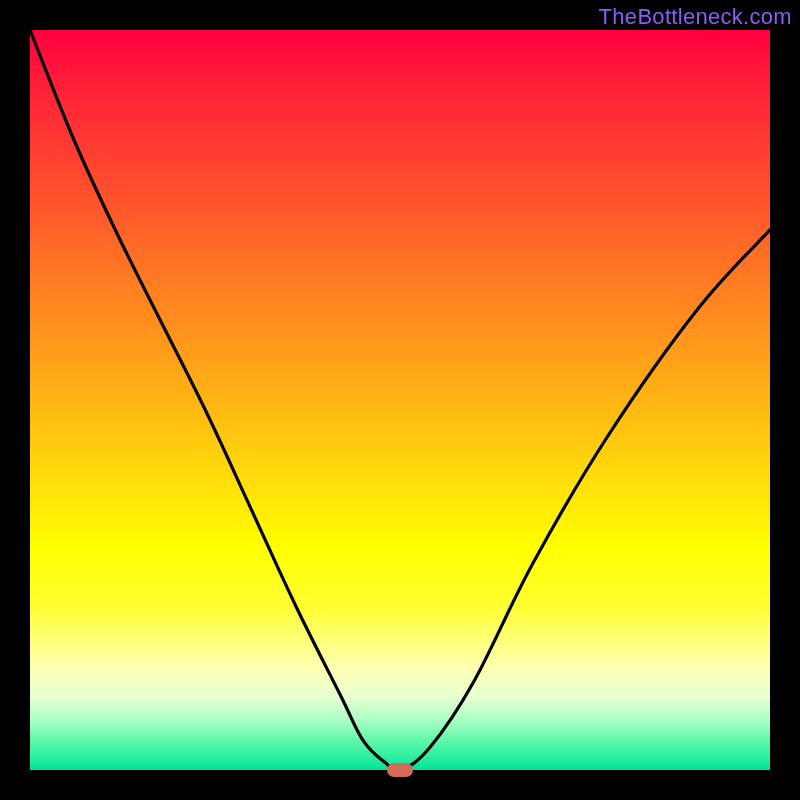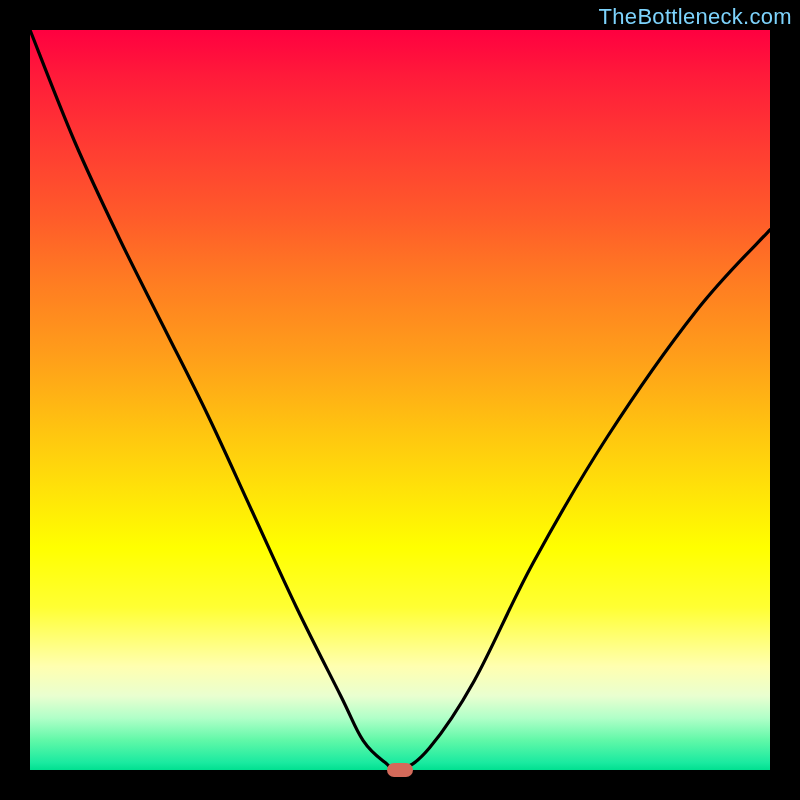--- a/index.html
+++ b/index.html
@@ -38,21 +38,21 @@
       #e9ffd0 90%,
       #b0ffc8 93%,
       #60f8a8 96%,
       #1aeaa0 99%,
       #00e090 100%);
   }
   .watermark {
     position: absolute;
     top: 4px;
     right: 8px;
-    color: #7dd3fc;
+    color: #8b5cf6;
     font-size: 22px;
     font-weight: 500;
     letter-spacing: 0.3px;
     z-index: 5;
   }
   svg.curve {
     position: absolute;
     left: 0;
     top: 0;
     width: 740px;

